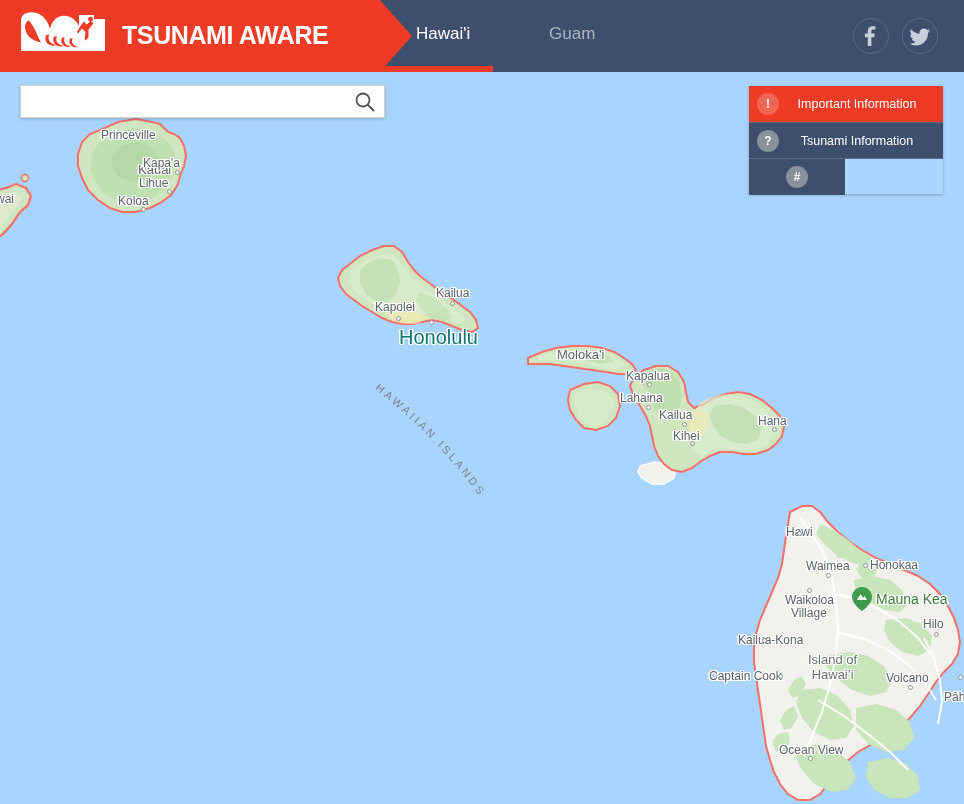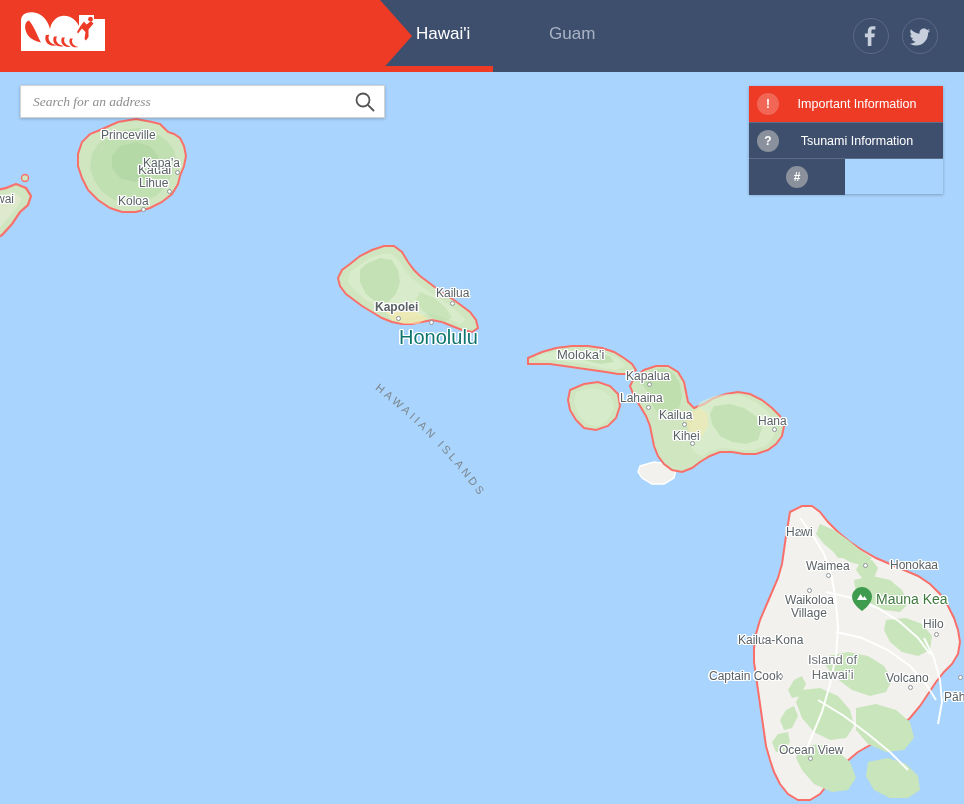--- a/index.html
+++ b/index.html
@@ -211,20 +211,21 @@
       C40.3,34.4 37.9,33 36.8,30.8 C35.9,28.9 36.1,27.1 37.1,25.4 Z"></path>
     <path fill="#ee3b26" d="M42,26.5 C40.6,29.6 41.4,33.1 44.4,34.9 C46.5,36.1 49,36.2 50.8,35.5
       C47.8,34.9 45.6,33.6 44.6,31.6 C43.8,29.8 44,28.1 44.9,26.5 Z"></path>
     <path fill="#ee3b26" d="M50,27.5 C48.7,30.4 49.5,33.7 52.3,35.4 C54.3,36.5 56.7,36.6 58.3,35.9
       C55.5,35.3 53.4,34.1 52.5,32.2 C51.7,30.5 51.9,28.9 52.8,27.4 Z"></path>
     <path fill="#ee3b26" d="M64,10.5 L66.5,13.5 L71,10 L73.5,12.5 L68.5,18.5 L68.5,26
       L66,29.5 L64.5,28 L65.5,21 L62,17.5 L58,22.5 L57,21 L60.5,15 Z"></path>
     <circle fill="#ee3b26" cx="70.5" cy="8.2" r="2.4"></circle>
   </svg>
 
+  <div id="brand-title">TSUNAMI AWARE</div>
 
   <div class="nav-tab" id="tab-hawaii">Hawai'i</div>
   <div class="nav-tab" id="tab-guam">Guam</div>
 
   <div class="social-btn" id="social-facebook">
     <svg width="34" height="33" viewBox="0 0 34 33">
       <path fill="#c7cedc" d="M19.4,10.6 L21.4,10.6 L21.4,7.3 C21.0,7.25 19.8,7.15 18.5,7.15
         C15.7,7.15 13.8,8.85 13.8,11.95 L13.8,14.6 L10.9,14.6 L10.9,18.3 L13.8,18.3 L13.8,27.0
         L17.4,27.0 L17.4,18.3 L20.3,18.3 L20.8,14.6 L17.4,14.6 L17.4,12.3 C17.4,11.25 17.7,10.6 19.4,10.6 Z"></path>
     </svg>
@@ -380,21 +381,21 @@
 
   <div class="mlabel m-city" style="left:101px; top:56px;">Princeville</div>
   <div class="mlabel m-island" style="left:138px; top:90px;">Kauai</div>
   <div class="mlabel m-city" style="left:143px; top:84px;">Kapa'a</div>
   <div class="mlabel m-city" style="left:139px; top:104px;">Lihue</div>
   <div class="mlabel m-city" style="left:118px; top:122px;">Koloa</div>
   <div class="m-dot" style="left:175px; top:98px;"></div>
   <div class="m-dot" style="left:167px; top:117px;"></div>
   <div class="m-dot" style="left:141px; top:135px;"></div>
 
-  <div class="mlabel m-city" style="left:375px; top:228px;font-weight:bold;">Kapolei</div>
+  <div class="mlabel m-city" style="left:375px; top:228px;">Kapolei</div>
   <div class="mlabel m-city" style="left:436px; top:214px;">Kailua</div>
   <div class="mlabel m-major" style="left:399px; top:254px;">Honolulu</div>
   <div class="m-dot" style="left:396px; top:244px;"></div>
   <div class="m-dot" style="left:450px; top:229px;"></div>
   <div class="m-dot" style="left:429px; top:248px;"></div>
 
   <div class="mlabel m-island" style="left:557px; top:275px;">Moloka'i</div>
 
   <div class="mlabel m-city" style="left:626px; top:297px;">Kapalua</div>
   <div class="mlabel m-city" style="left:620px; top:319px;text-align:center;">Lahaina</div>
@@ -402,21 +403,21 @@
   <div class="mlabel m-city" style="left:673px; top:357px;">Kihei</div>
   <div class="mlabel m-city" style="left:758px; top:342px;">Hana</div>
   <div class="m-dot" style="left:647px; top:310px;"></div>
   <div class="m-dot" style="left:646px; top:333px;"></div>
   <div class="m-dot" style="left:682px; top:350px;"></div>
   <div class="m-dot" style="left:690px; top:369px;"></div>
   <div class="m-dot" style="left:772px; top:355px;"></div>
 
   <div class="mlabel m-city" style="left:786px; top:445px;margin-top:8px;">Hawi</div>
   <div class="mlabel m-city" style="left:806px; top:487px;">Waimea</div>
-  <div class="mlabel m-city" style="left:890px; top:486px;">Honokaa</div>
+  <div class="mlabel m-city" style="left:870px; top:486px;">Honokaa</div>
   <div class="mlabel m-city" style="left:785px; top:521px;">Waikoloa</div>
   <div class="mlabel m-city" style="left:791px; top:534px;">Village</div>
   <div class="mlabel m-city" style="left:923px; top:545px;">Hilo</div>
   <div class="mlabel m-city" style="left:738px; top:561px;">Kailua-Kona</div>
   <div class="mlabel m-city" style="left:709px; top:597px;">Captain Cook</div>
   <div class="mlabel m-city" style="left:886px; top:599px;">Volcano</div>
   <div class="mlabel m-city" style="left:944px; top:590px;margin-top:28px;">Pāh</div>
   <div class="mlabel m-city" style="left:779px; top:671px;">Ocean View</div>
   <div class="mlabel m-area" style="left:808px; top:580px;">Island of<br>Hawai’i</div>
 
@@ -433,21 +434,20 @@
 
   <svg style="position:absolute;left:852px;top:515px;" width="20" height="24" viewBox="0 0 20 24">
     <path fill="#3f9b4e" d="M10,0 C4.5,0 0,4.5 0,10 C0,17 10,24 10,24 C10,24 20,17 20,10 C20,4.5 15.5,0 10,0 Z"></path>
     <path fill="#ffffff" d="M5,13 L8.5,7 L11,11 L12.5,9 L15,13 Z"></path>
   </svg>
   <div class="mlabel m-park" style="left:876px; top:519px;">Mauna Kea</div>
 
 </div>
 
 <div id="search-box">
-  <input id="search-input" type="text" placeholder="Search for an address" style="">
   <button id="search-submit">
     <svg width="22" height="22" viewBox="0 0 22 22">
       <circle cx="9" cy="9" r="6.5" fill="none" stroke="#555555" stroke-width="1.8"></circle>
       <line x1="13.8" y1="13.8" x2="19.5" y2="19.5" stroke="#555555" stroke-width="1.9" stroke-linecap="round"></line>
     </svg>
   </button>
 </div>
 
 <div id="info-panel">
 

